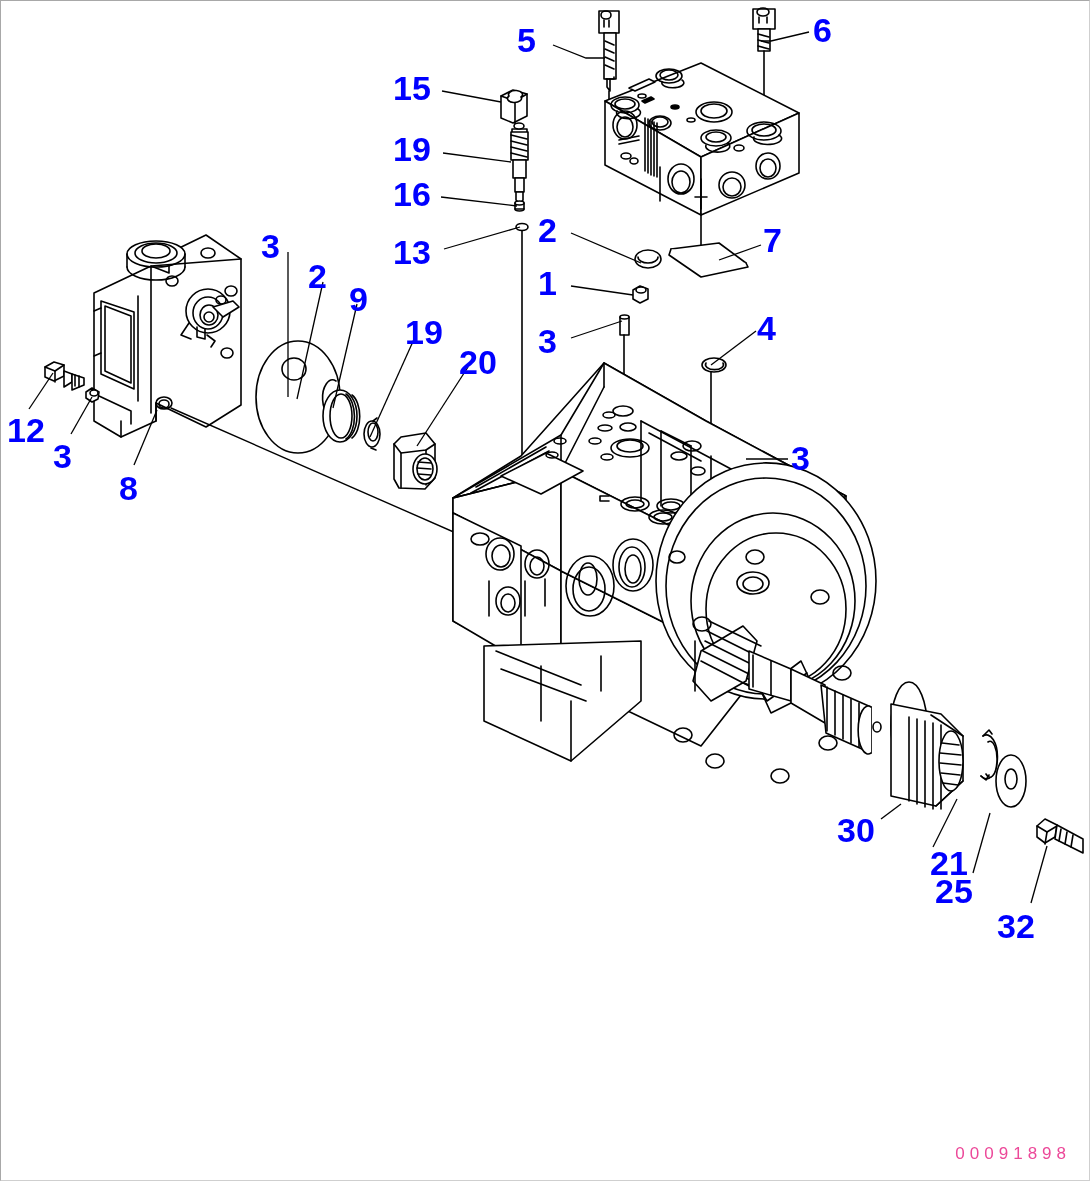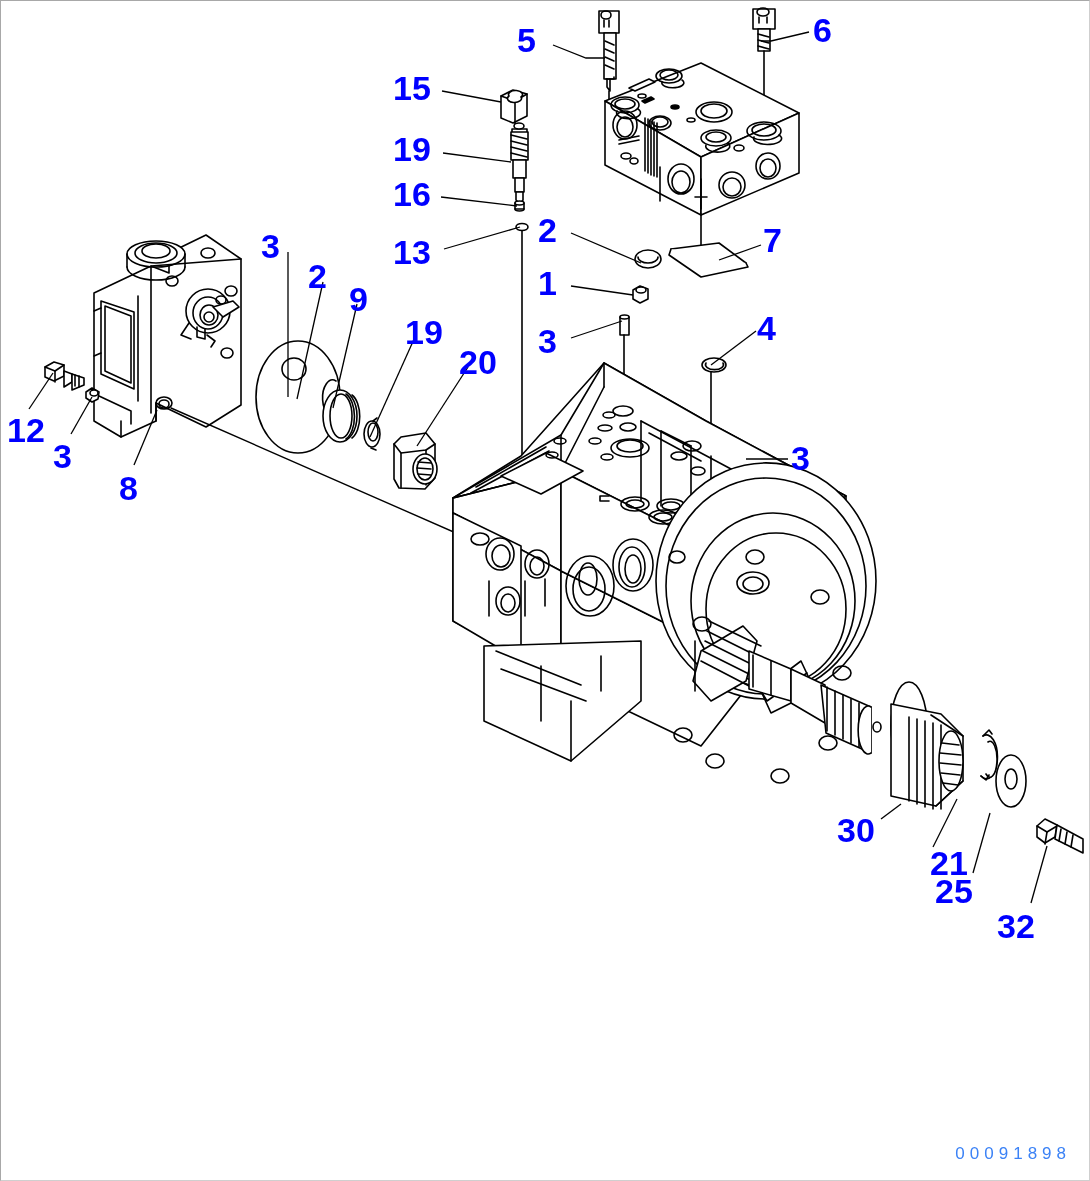--- a/index.html
+++ b/index.html
@@ -24,21 +24,21 @@
     font-weight:bold;
     font-size:34px;
     line-height:34px;
     letter-spacing:0px;
     white-space:nowrap;
     -webkit-font-smoothing:none;
   }
   #figcode{
     position:absolute;
     right:18px;bottom:16px;
-    color:#3b82f6;
+    color:#ec4899;
     font-family:"Liberation Sans",sans-serif;
     font-size:17px;
     letter-spacing:5px;
     white-space:nowrap;
   }
 </style>
 </head>
 <body>
 
 <div id="page">

